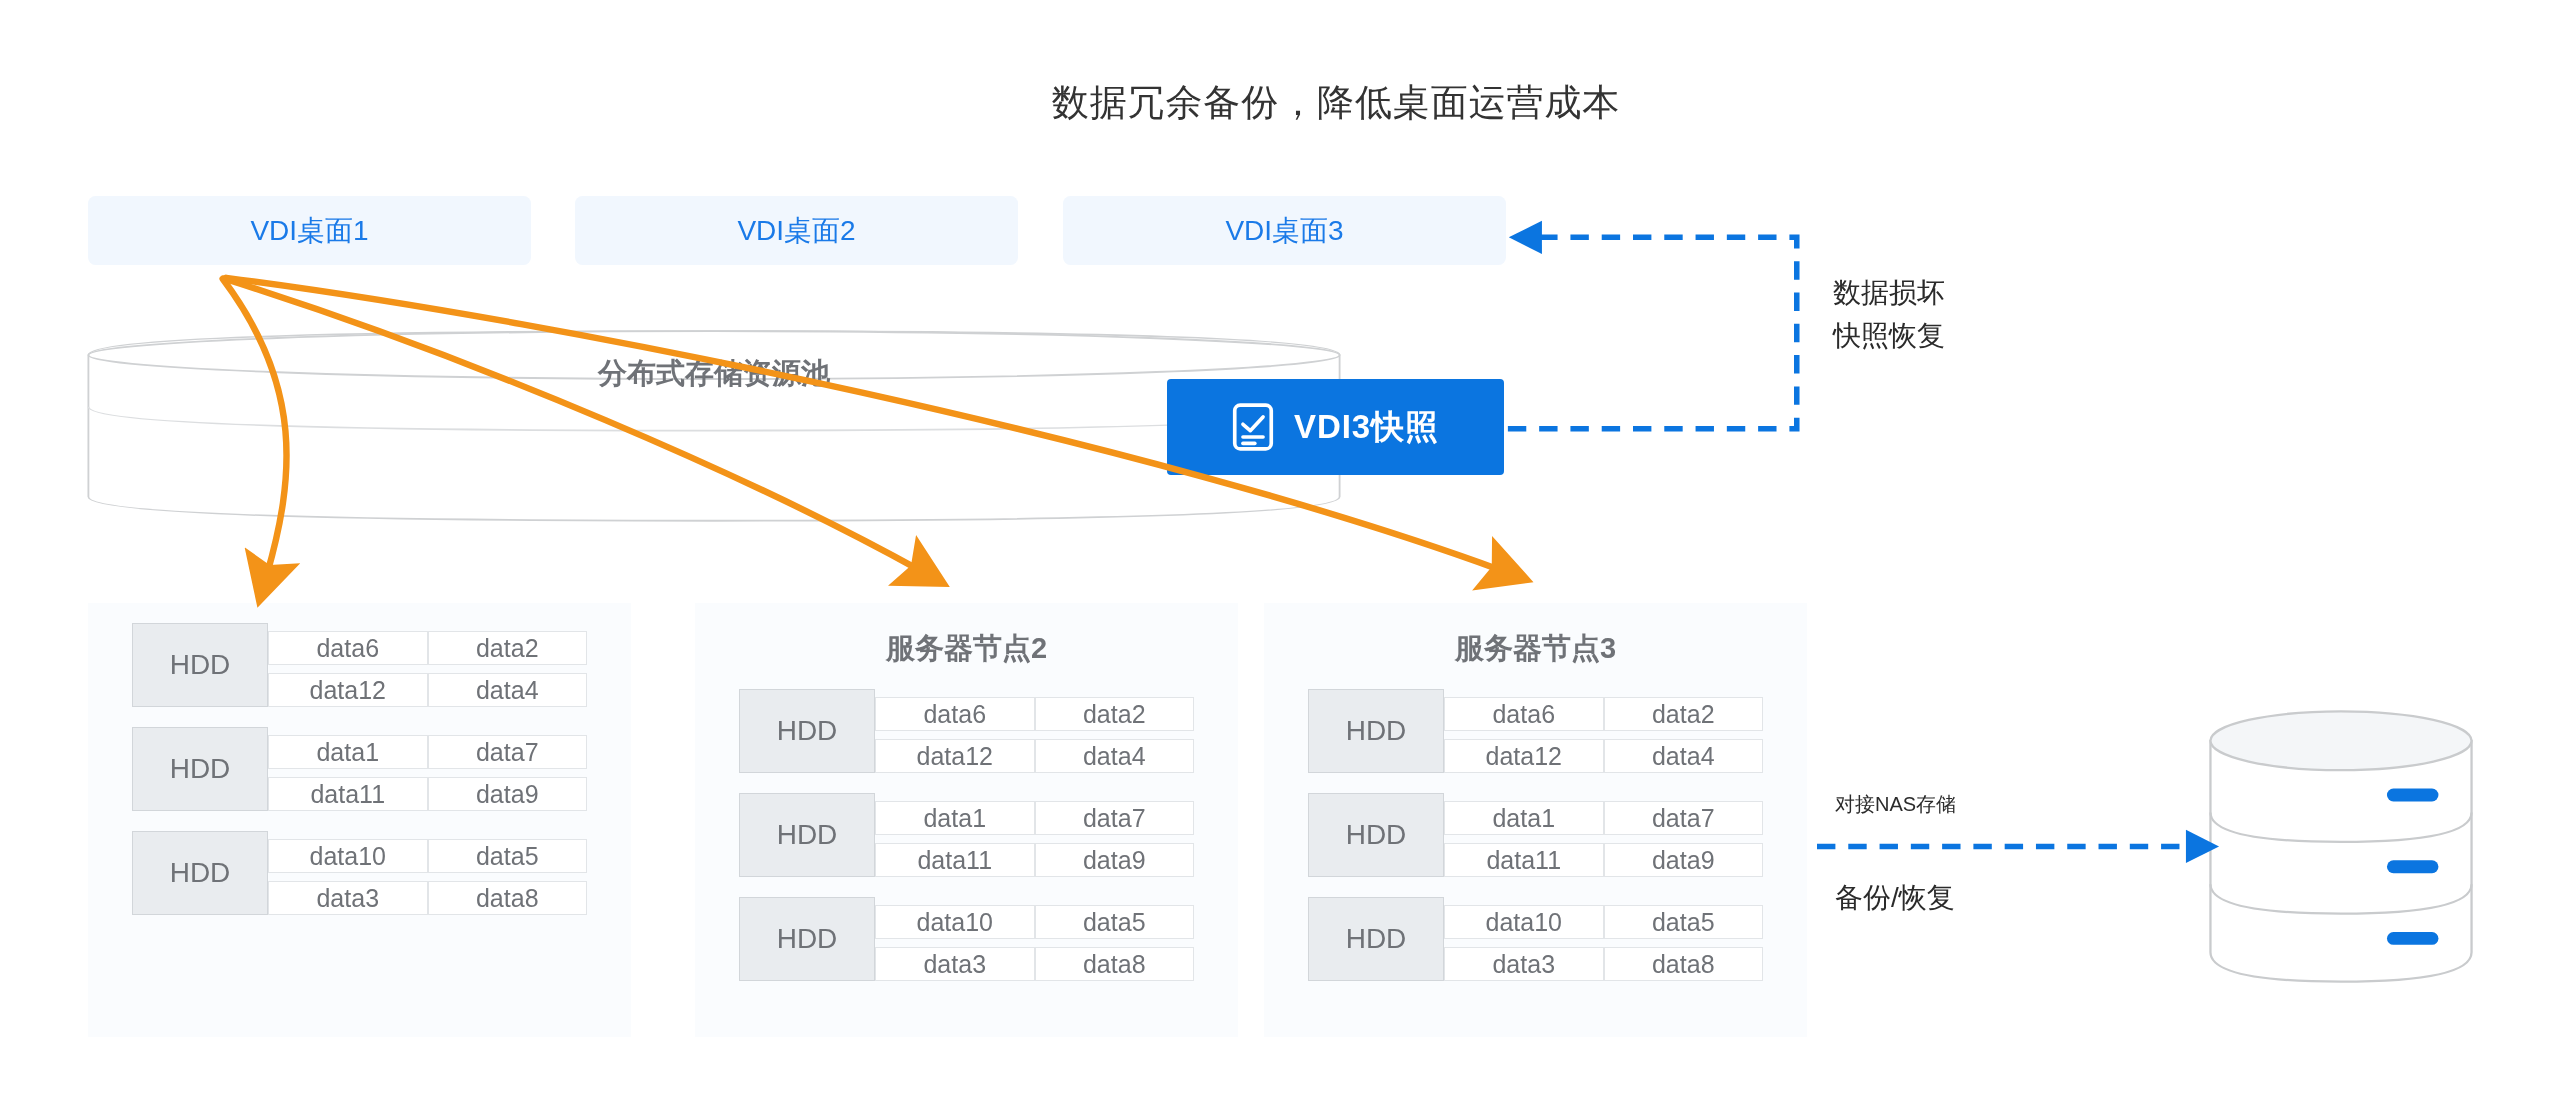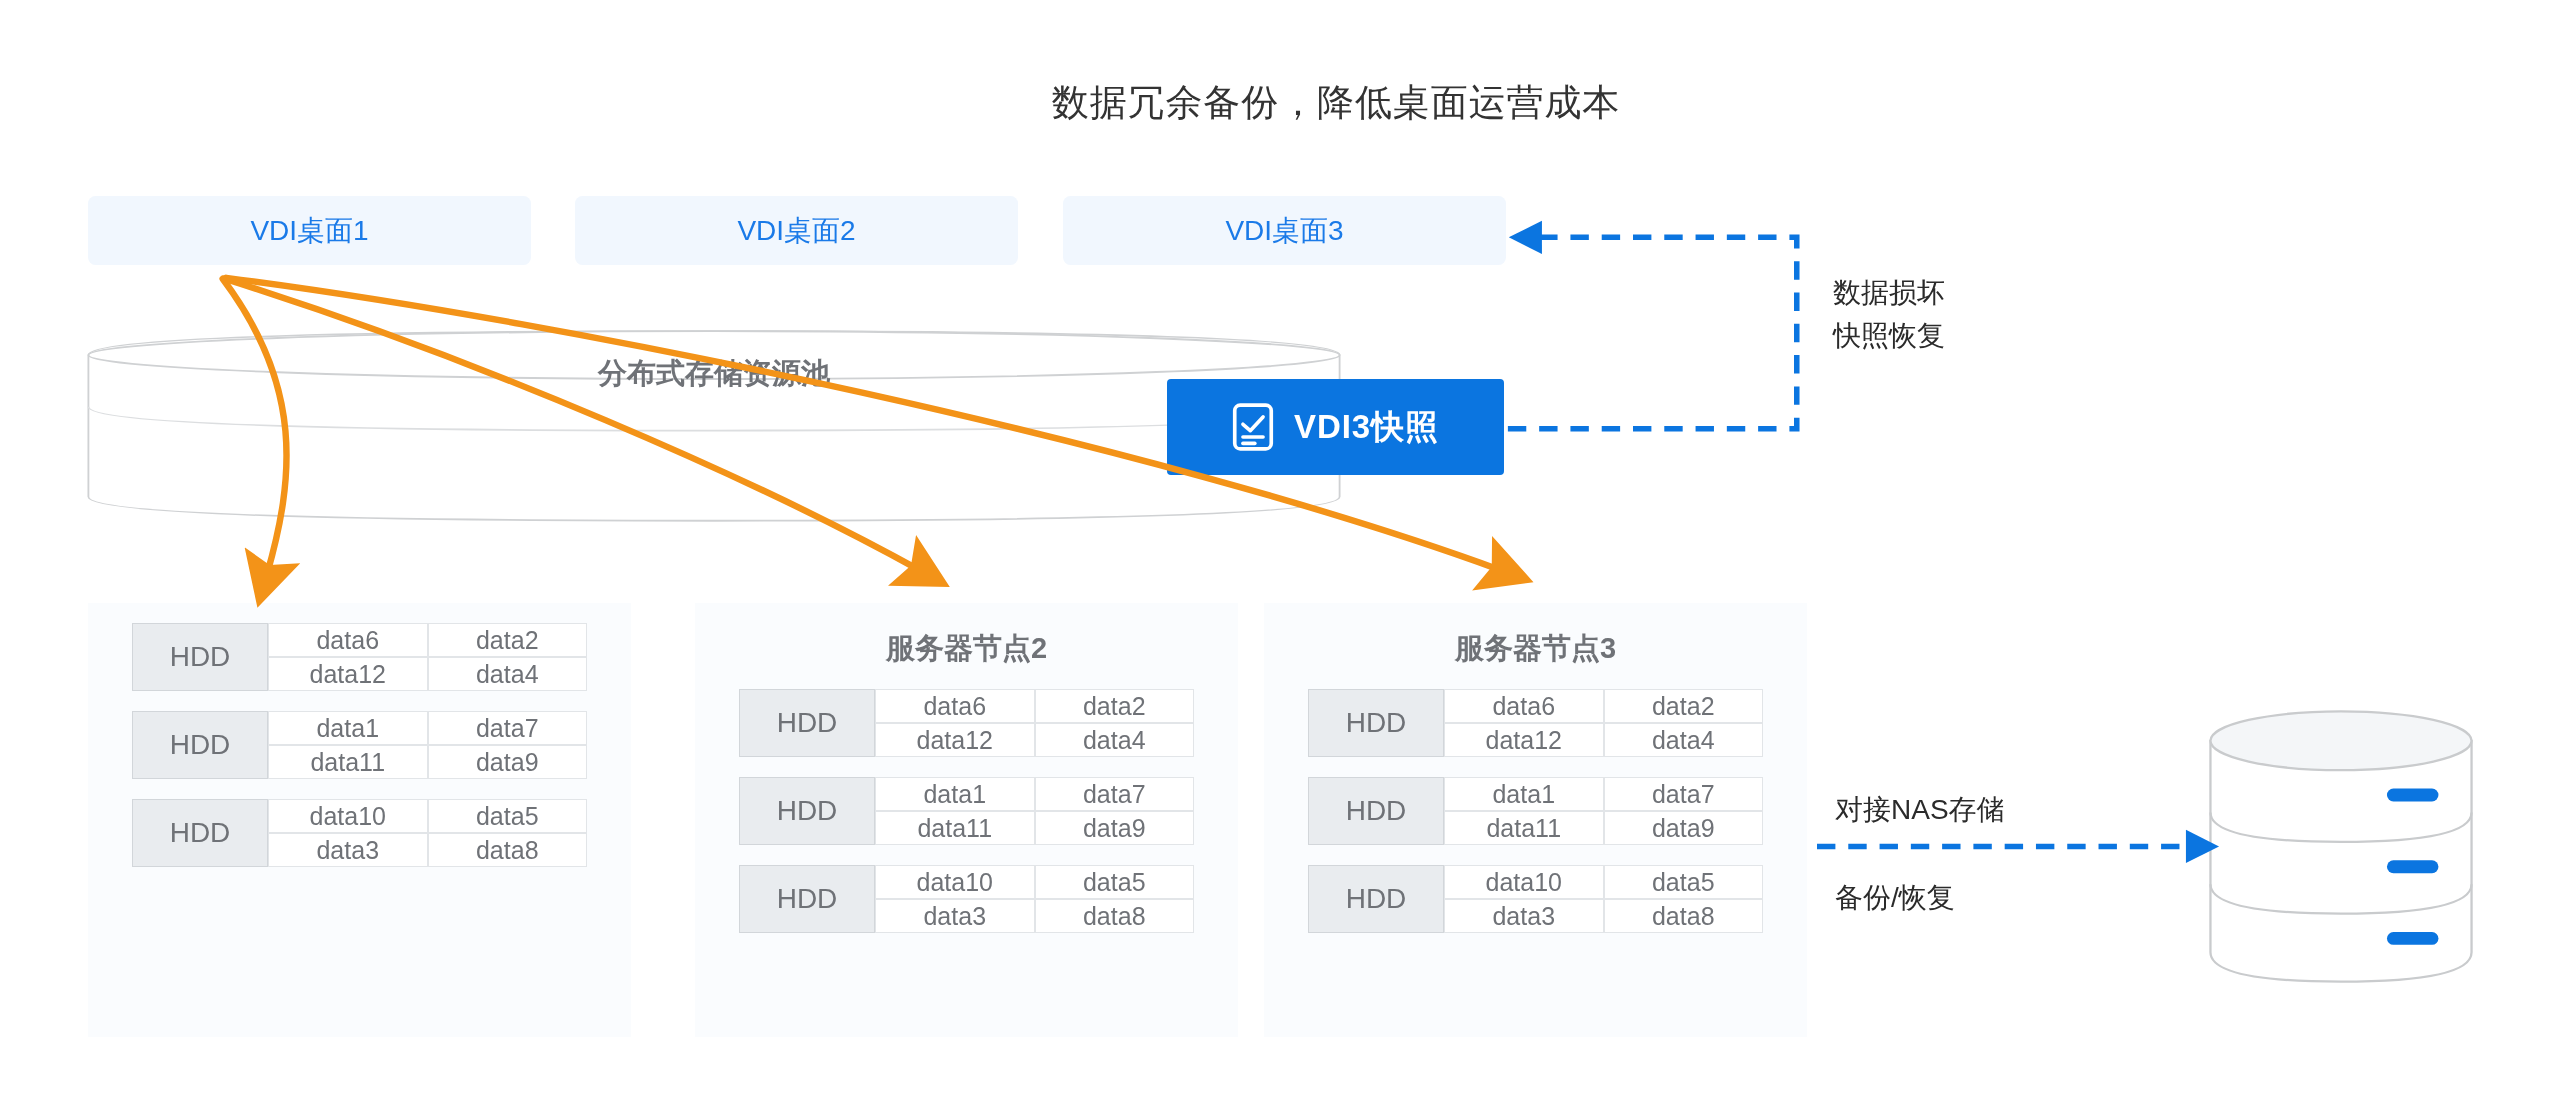--- a/index.html
+++ b/index.html
@@ -34,21 +34,21 @@
     position:absolute;left:1167px;top:379px;width:337px;height:96px;
     border-radius:4px;background:#0b75e0;display:flex;align-items:center;
     justify-content:center;gap:20px;
   }
   #snapshot-badge .label{font-size:33px;font-weight:bold;color:#ffffff;letter-spacing:0.9px;}
 
   
   #restore-note{
     position:absolute;left:1833px;top:271px;font-size:28px;color:#2b2b2b;line-height:1.55;text-align:right;
   }
-  #nas-note-top{position:absolute;left:1835px;top:791px;font-size:28px;color:#2b2b2b;}
+  #nas-note-top{position:absolute;left:1835px;top:791px;font-size:20px;color:#2b2b2b;}
   #nas-note-bottom{position:absolute;left:1835px;top:879px;font-size:28px;color:#2b2b2b;}
 
   
   .node-panel{
     position:absolute;top:603px;width:543px;height:434px;
     background:#fafcfe;
   }
   #node-panel-0{left:88px;}
   #node-panel-1{left:695px;}
   #node-panel-2{left:1264px;}
@@ -60,21 +60,21 @@
   .hdd-group{display:flex;margin-bottom:20px;}
   .hdd-label{
     width:134px;background:#e9ecef;border:0.9px solid #d2d6da;
     display:flex;align-items:center;justify-content:center;
     font-size:28px;color:#6f7277;
   }
   .hdd-cells{flex:1;display:grid;grid-template-columns:1fr 1fr;}
   .hdd-cell{
     height:32px;border:0.9px solid #e2e5e8;background:#ffffff;
     display:flex;align-items:center;justify-content:center;
-    font-size:25px;color:#6f7277;
+    font-size:25px;color:#6f7277;margin-top:8px;
   }
 
   
   #nas-storage{position:absolute;left:2203px;top:704px;width:276px;height:285px;}
 
   
   #arrow-layer{position:absolute;left:0;top:0;width:2576px;height:1104px;pointer-events:none;}
 </style>
 </head>
 <body>

